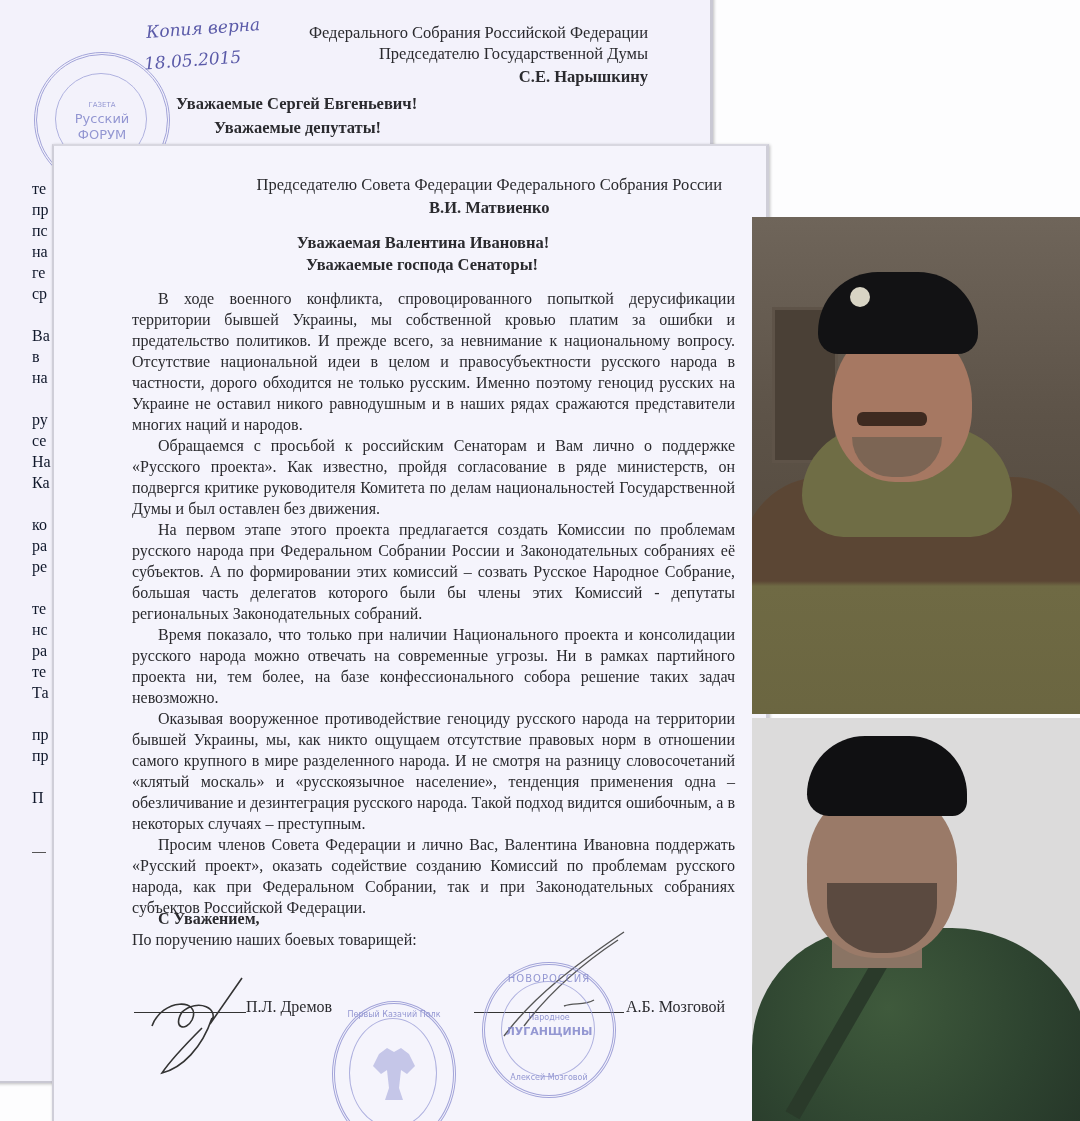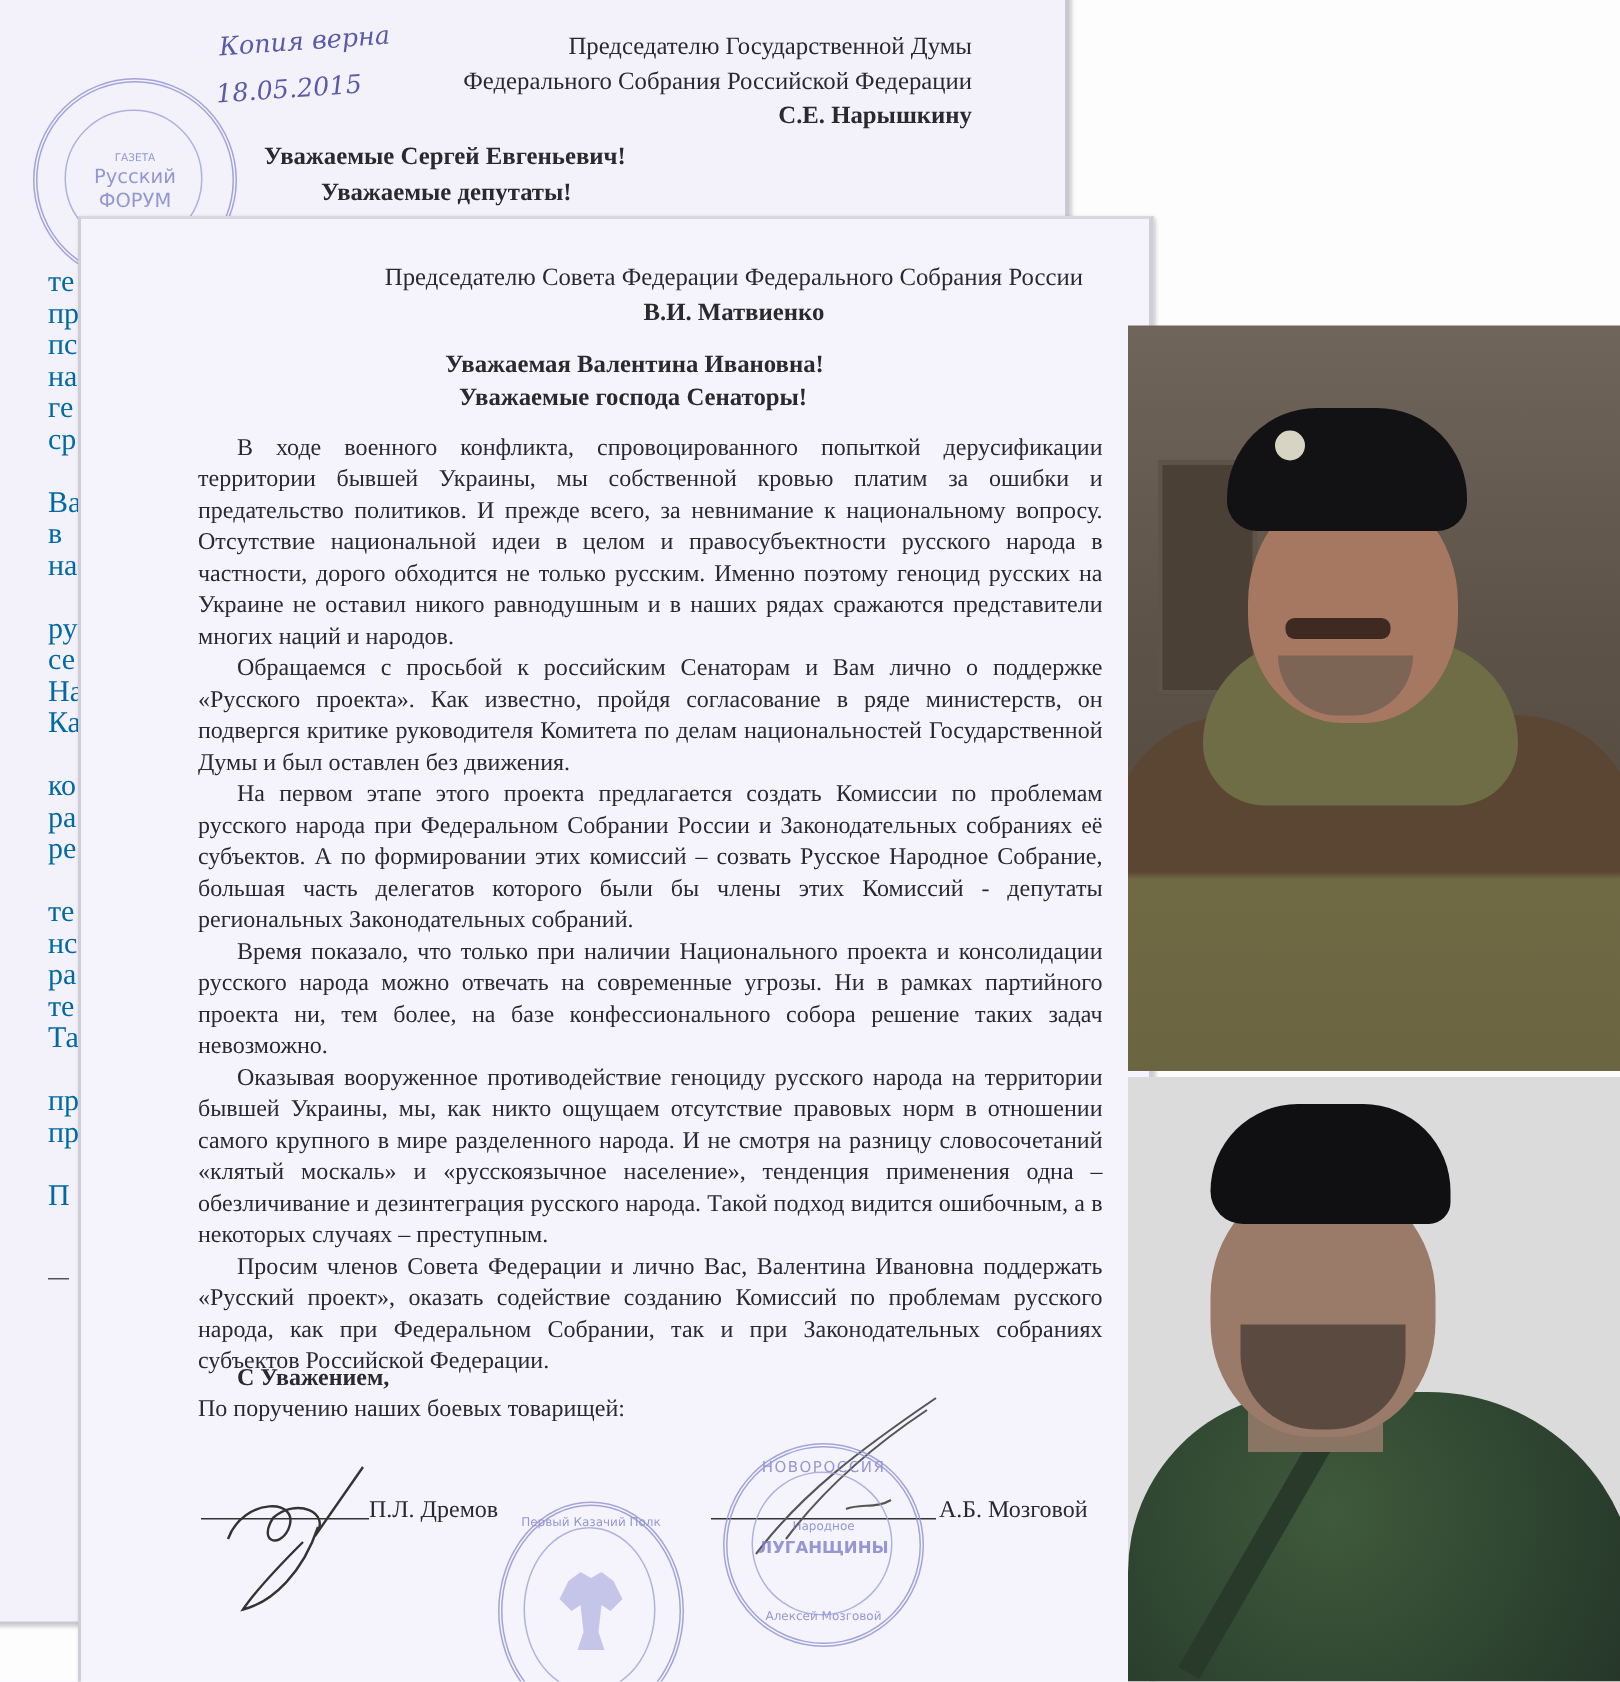--- a/index.html
+++ b/index.html
@@ -37,43 +37,43 @@
     font-size: 16px; line-height: 21px; text-align: justify;
   }
   .body-text p { margin: 0; text-indent: 26px; }
 
   .regards { position: absolute; left: 78px; top: 762px; font-size: 16px; line-height: 21px; }
   .regards .r1 { font-weight: bold; padding-left: 26px; }
 
   .sign-line { position: absolute; border-bottom: 1.4px solid #333; }
   .signer { position: absolute; font-size: 16px; }
 
-  .cut-text { position: absolute; left: 36px; font-size: 20px; line-height: 21px; color: #0369a1; }
+  .cut-text { position: absolute; left: 36px; font-size: 16px; line-height: 21px; color: #0f172a; }
 
   .photo { position: absolute; overflow: hidden; }
   #photo-top { left: 752px; top: 217px; width: 328px; height: 497px; background: linear-gradient(#6f655a, #5d5348 40%, #4c4236); }
   #photo-bottom { left: 752px; top: 718px; width: 328px; height: 403px; background: #dcdbdb; }
 </style>
 </head>
 <body>
 
 <div id="back-page" class="page">
   <div class="handwriting" style="left:150px; top:28px;">Копия верна</div>
   <div class="handwriting" style="left:148px; top:60px;">18.05.2015</div>
 
-  <div class="stamp" style="left:26px; top:62px; width:130px; height:130px;">
+  <div class="stamp" style="left:38px; top:62px; width:130px; height:130px;">
     <div class="inner" style="left:18px; top:18px; width:90px; height:90px;"></div>
     <div style="position:absolute; top:46px; width:100%; font-size:7px;">ГАЗЕТА</div>
     <div style="position:absolute; top:56px; width:100%; font-size:13px;">Русский</div>
     <div style="position:absolute; top:72px; width:100%; font-size:13px;text-align:center;">ФОРУМ</div>
   </div>
 
   <div class="addr" style="right:62px; top:30px;">
+    <div style="margin-top:2px;">Федерального Собрания Российской Федерации</div>
     <div>Председателю Государственной Думы</div>
-    <div style="margin-top:2px;">Федерального Собрания Российской Федерации</div>
     <div class="bold" style="margin-top:2px;">С.Е. Нарышкину</div>
   </div>
 
   <div class="greet" style="left:180px; top:103px;">Уважаемые Сергей Евгеньевич!</div>
   <div class="greet" style="left:218px; top:127px;">Уважаемые депутаты!</div>
 
   <div class="cut-text" style="top:188px;">
     <div>те</div>
     <div>пр</div>
     <div>пс</div>

